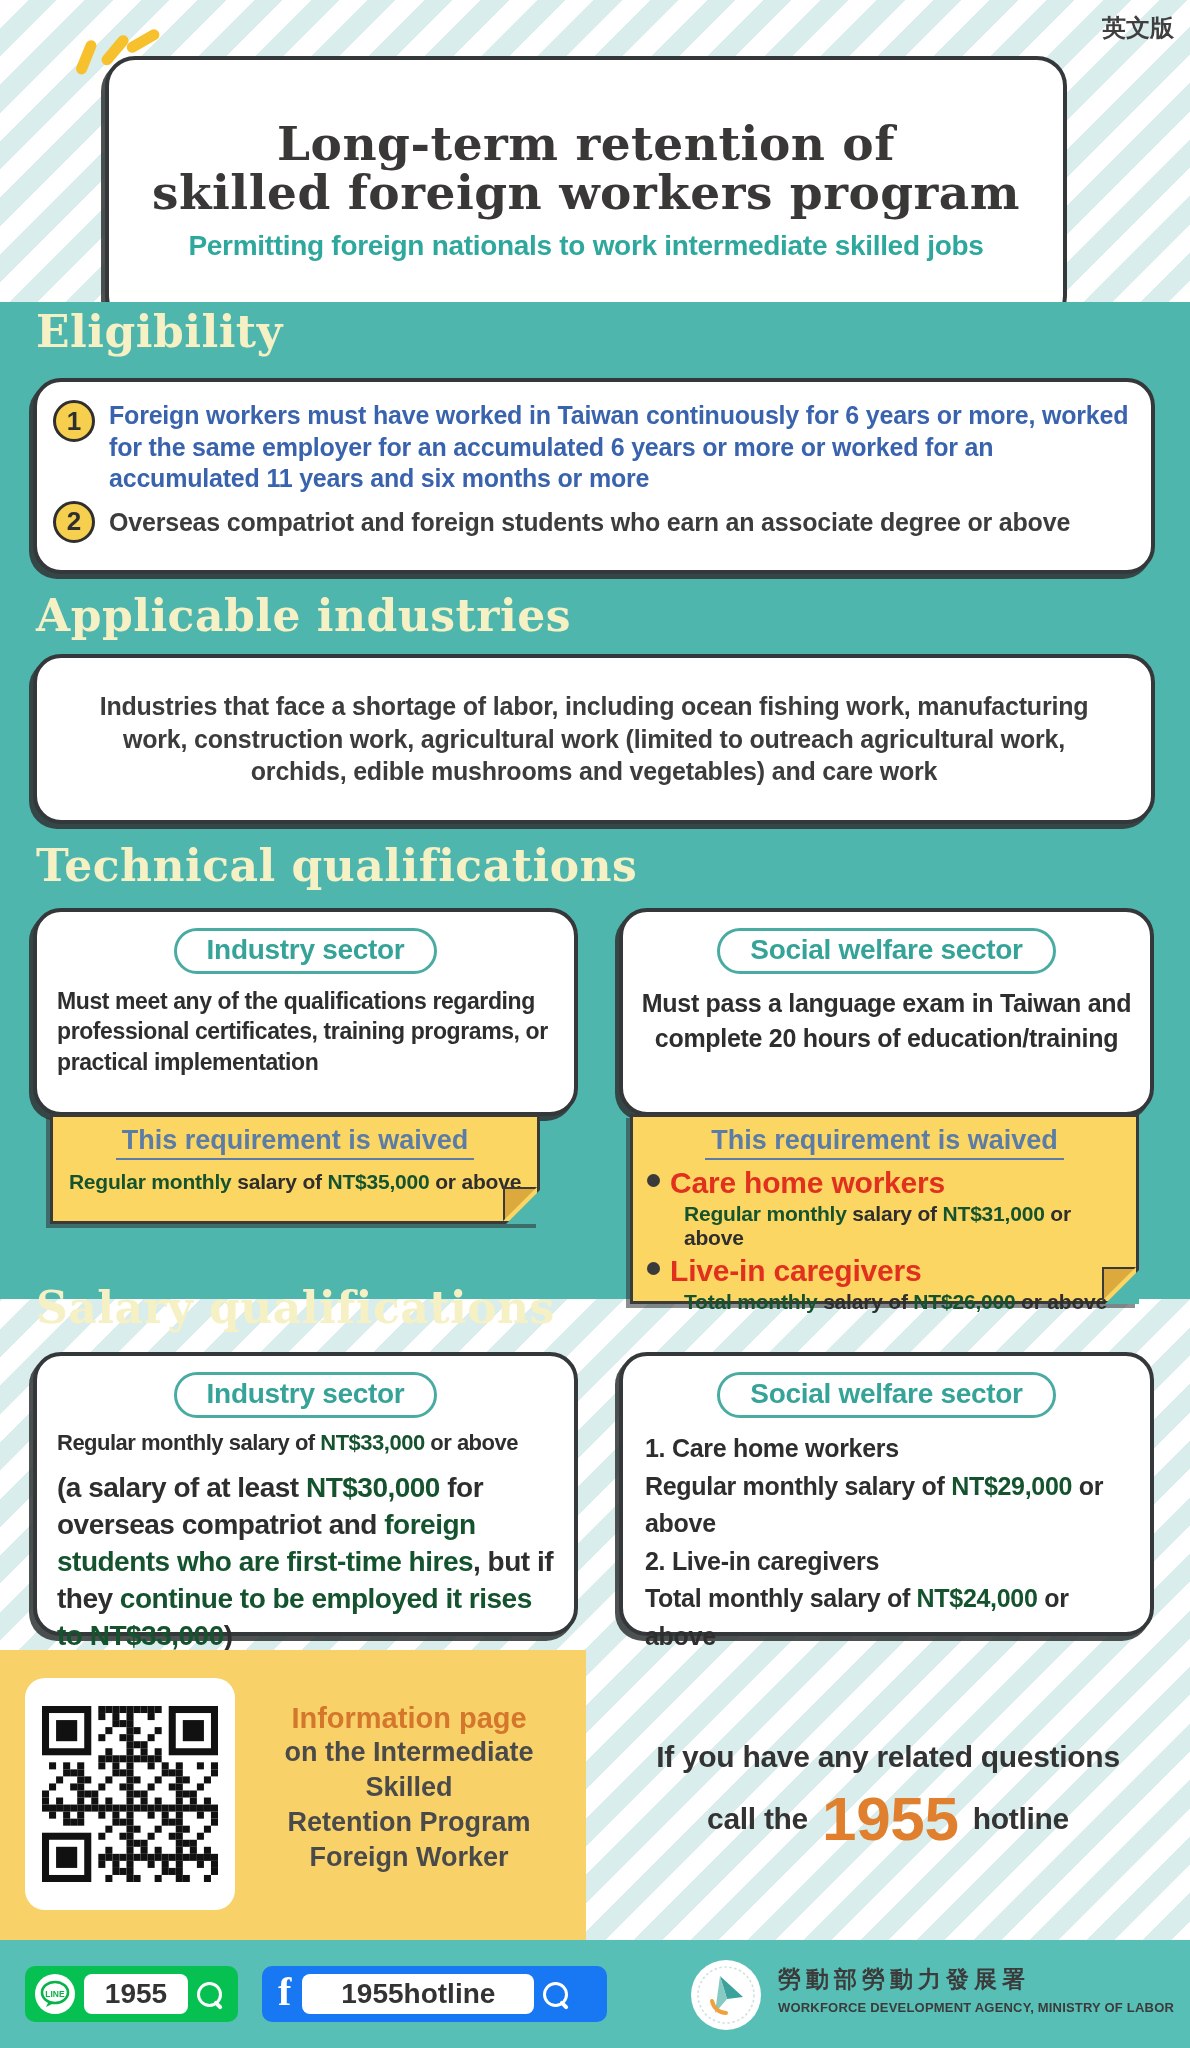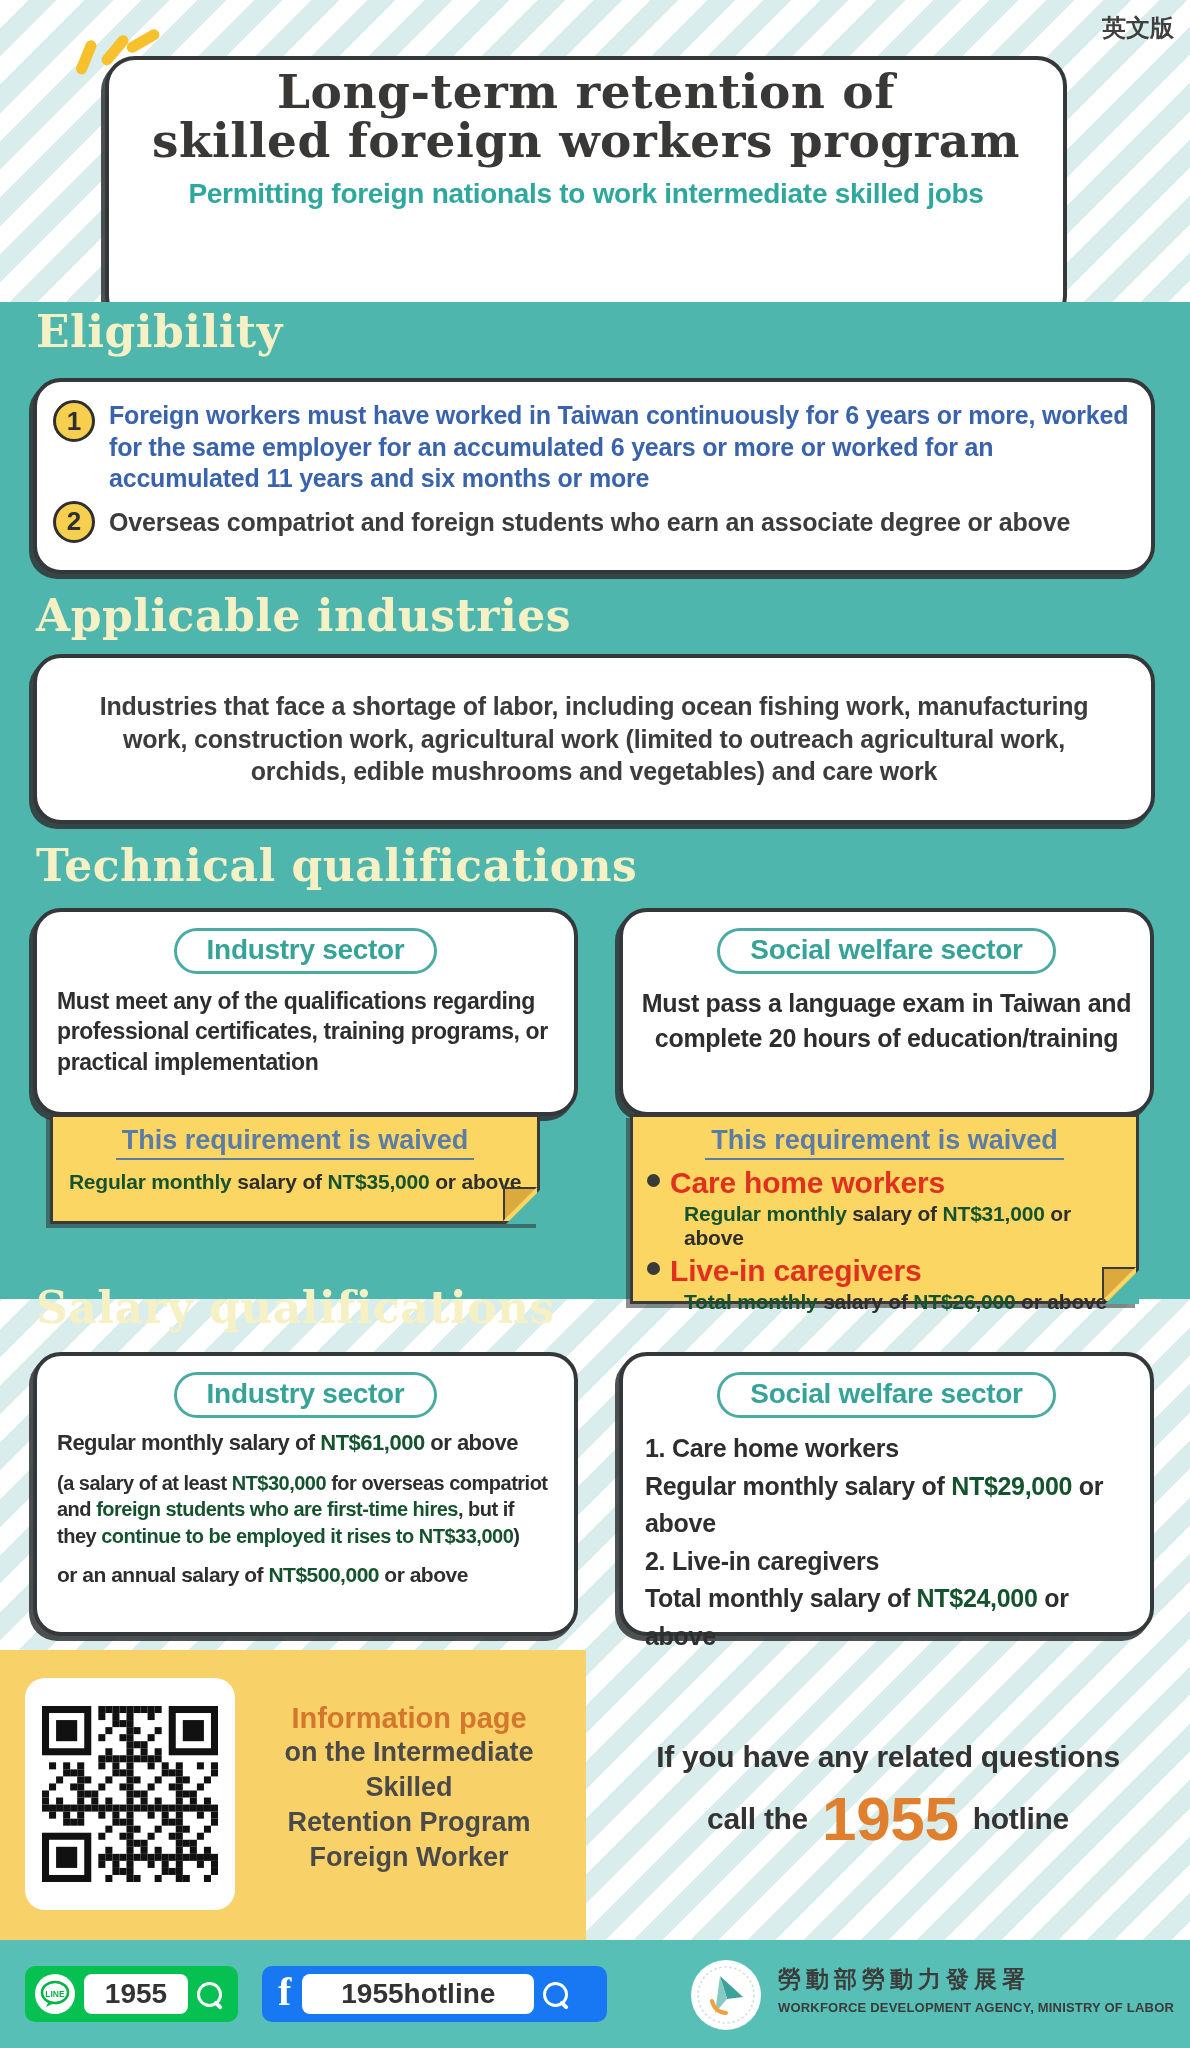--- a/index.html
+++ b/index.html
@@ -12,21 +12,21 @@
   .lang-tag{position:absolute;top:12px;right:16px;font-size:24px;font-weight:bold;color:#3f3f3f;}
   .sparkle{position:absolute;left:70px;top:10px;width:80px;height:70px;}
   .sparkle span{position:absolute;width:11px;height:36px;background:#f6c12d;border-radius:7px;bottom:0;left:0;transform-origin:50% 100%;}
   .sparkle .r1{transform:translate(4px,-6px) rotate(22deg);}
   .sparkle .r2{transform:translate(28px,-16px) rotate(40deg);}
   .sparkle .r3{transform:translate(52px,-30px) rotate(60deg);}
   .title-box{
     position:absolute;left:105px;top:56px;width:962px;height:270px;box-sizing:border-box;
     background:#fff;border:4px solid #35383a;border-radius:30px;
     box-shadow:-4px 5px 0 rgba(47,50,51,.85);
-    display:flex;flex-direction:column;justify-content:flex-start;align-items:center;padding:8px 18px;
+    display:flex;flex-direction:column;justify-content:center;align-items:center;padding:8px 18px;
   }
   .main-title{font-family:"DejaVu Serif",serif;font-weight:bold;color:#3a3737;font-size:47px;line-height:1.04;text-align:center;letter-spacing:.5px;}
   .subtitle{margin-top:12px;font-size:28px;font-weight:bold;color:#2ea89d;letter-spacing:-.3px;text-align:center;}
   
   .main-band{position:absolute;left:0;top:302px;width:1190px;height:997px;background:#4fb6ae;}
   .sec-h{position:absolute;left:36px;font-family:"DejaVu Serif",serif;font-weight:bold;font-size:44px;color:#f6f0c5;letter-spacing:.5px;}
   .card{position:absolute;background:#fff;border:4px solid #35383a;border-radius:28px;box-sizing:border-box;box-shadow:-4px 5px 0 rgba(47,50,51,.85);}
   .elig-card{left:33px;top:76px;width:1122px;height:196px;padding:18px 20px 12px 16px;}
   .elig-row{display:flex;gap:14px;align-items:flex-start;margin-bottom:6px;}
   .numcircle{flex:0 0 auto;width:42px;height:42px;border-radius:50%;background:#f7cf4e;border:3px solid #2f2f2f;box-sizing:border-box;
@@ -56,21 +56,21 @@
   .seg-dark{color:#2e2e2e;}
   .bullets{margin-top:6px;padding:0 10px 0 14px;}
   .bullet-row{display:flex;gap:10px;margin-top:2px;}
   .dot{flex:0 0 auto;width:13px;height:13px;border-radius:50%;background:#3a3a3a;margin-top:8px;}
   .bullet-label{font-size:30px;font-weight:bold;color:#e2301f;letter-spacing:-.2px;}
   .bullet-line{margin:2px 0 4px 37px;font-size:21px;font-weight:bold;letter-spacing:-.2px;}
   
   .sal-left{left:33px;top:1050px;width:545px;height:284px;padding:0 20px;}
   .sal-right{left:619px;top:1050px;width:535px;height:284px;padding:0 22px;}
   .sal-p1{margin:12px 0 14px 0;font-size:22px;font-weight:bold;letter-spacing:-.5px;}
-  .sal-p2{font-size:20px;font-weight:bold;letter-spacing:-.5px;line-height:1.32;}
+  .sal-p2{font-size:28px;font-weight:bold;letter-spacing:-.5px;line-height:1.32;}
   .sal-p3{margin-top:14px;font-size:21px;font-weight:bold;letter-spacing:-.5px;}
   .sal-line{font-size:25px;font-weight:bold;letter-spacing:-.3px;line-height:1.5;}
   
   .bottom-panel{position:absolute;left:0;top:1650px;width:586px;height:290px;background:#f9d169;}
   .qr-box{position:absolute;left:25px;top:28px;width:210px;height:232px;background:#fff;border-radius:20px;display:flex;align-items:center;justify-content:center;}
   .info-block{position:absolute;left:244px;top:52px;width:330px;text-align:center;}
   .info-title{font-size:29px;font-weight:bold;color:#d4762b;}
   .info-line{font-size:27px;font-weight:bold;color:#4a4a4a;line-height:1.3;}
   .questions{position:absolute;left:586px;top:1650px;width:604px;height:290px;display:flex;flex-direction:column;align-items:center;justify-content:center;gap:14px;}
   .q1{font-size:30px;font-weight:bold;color:#333;letter-spacing:-.3px;}
@@ -160,21 +160,21 @@
           <span class="bullet-label">Live-in caregivers</span>
         </div>
         <div class="bullet-line"><span class="seg-red">Total monthly </span><span class="seg-dark">salary of </span><span class="seg-red">NT$26,000</span><span class="seg-dark"> or above</span></div>
       </div>
     </div>
 
     <div class="sec-h" style="top:980px;">Salary qualifications</div>
 
     <div class="card sal-left">
       <div class="pill">Industry sector</div>
-      <div class="sal-p1"><span class="seg-dark">Regular monthly salary of </span><span class="seg-red">NT$61,000</span><span class="seg-dark"> or above</span></div>
+      <div class="sal-p1"><span class="seg-dark">Regular monthly salary of </span><span class="seg-red">NT$33,000</span><span class="seg-dark"> or above</span></div>
       <div class="sal-p2"><span class="seg-dark">(a salary of at least </span><span class="seg-red">NT$30,000</span><span class="seg-dark"> for overseas compatriot and </span><span class="seg-red">foreign students who are first-time hires</span><span class="seg-dark">, but if they </span><span class="seg-red">continue to be employed it rises to NT$33,000</span><span class="seg-dark">)</span></div>
       <div class="sal-p3"><span class="seg-dark">or an annual salary of </span><span class="seg-red">NT$500,000</span><span class="seg-dark"> or above</span></div>
     </div>
 
     <div class="card sal-right">
       <div class="pill">Social welfare sector</div>
       <div class="sal-line"><span class="seg-dark">1. Care home workers</span></div>
       <div class="sal-line"><span class="seg-dark">Regular monthly salary of </span><span class="seg-red">NT$29,000</span><span class="seg-dark"> or above</span></div>
       <div class="sal-line"><span class="seg-dark">2. Live-in caregivers</span></div>
       <div class="sal-line"><span class="seg-dark">Total monthly salary of </span><span class="seg-red">NT$24,000</span><span class="seg-dark"> or above</span></div>

